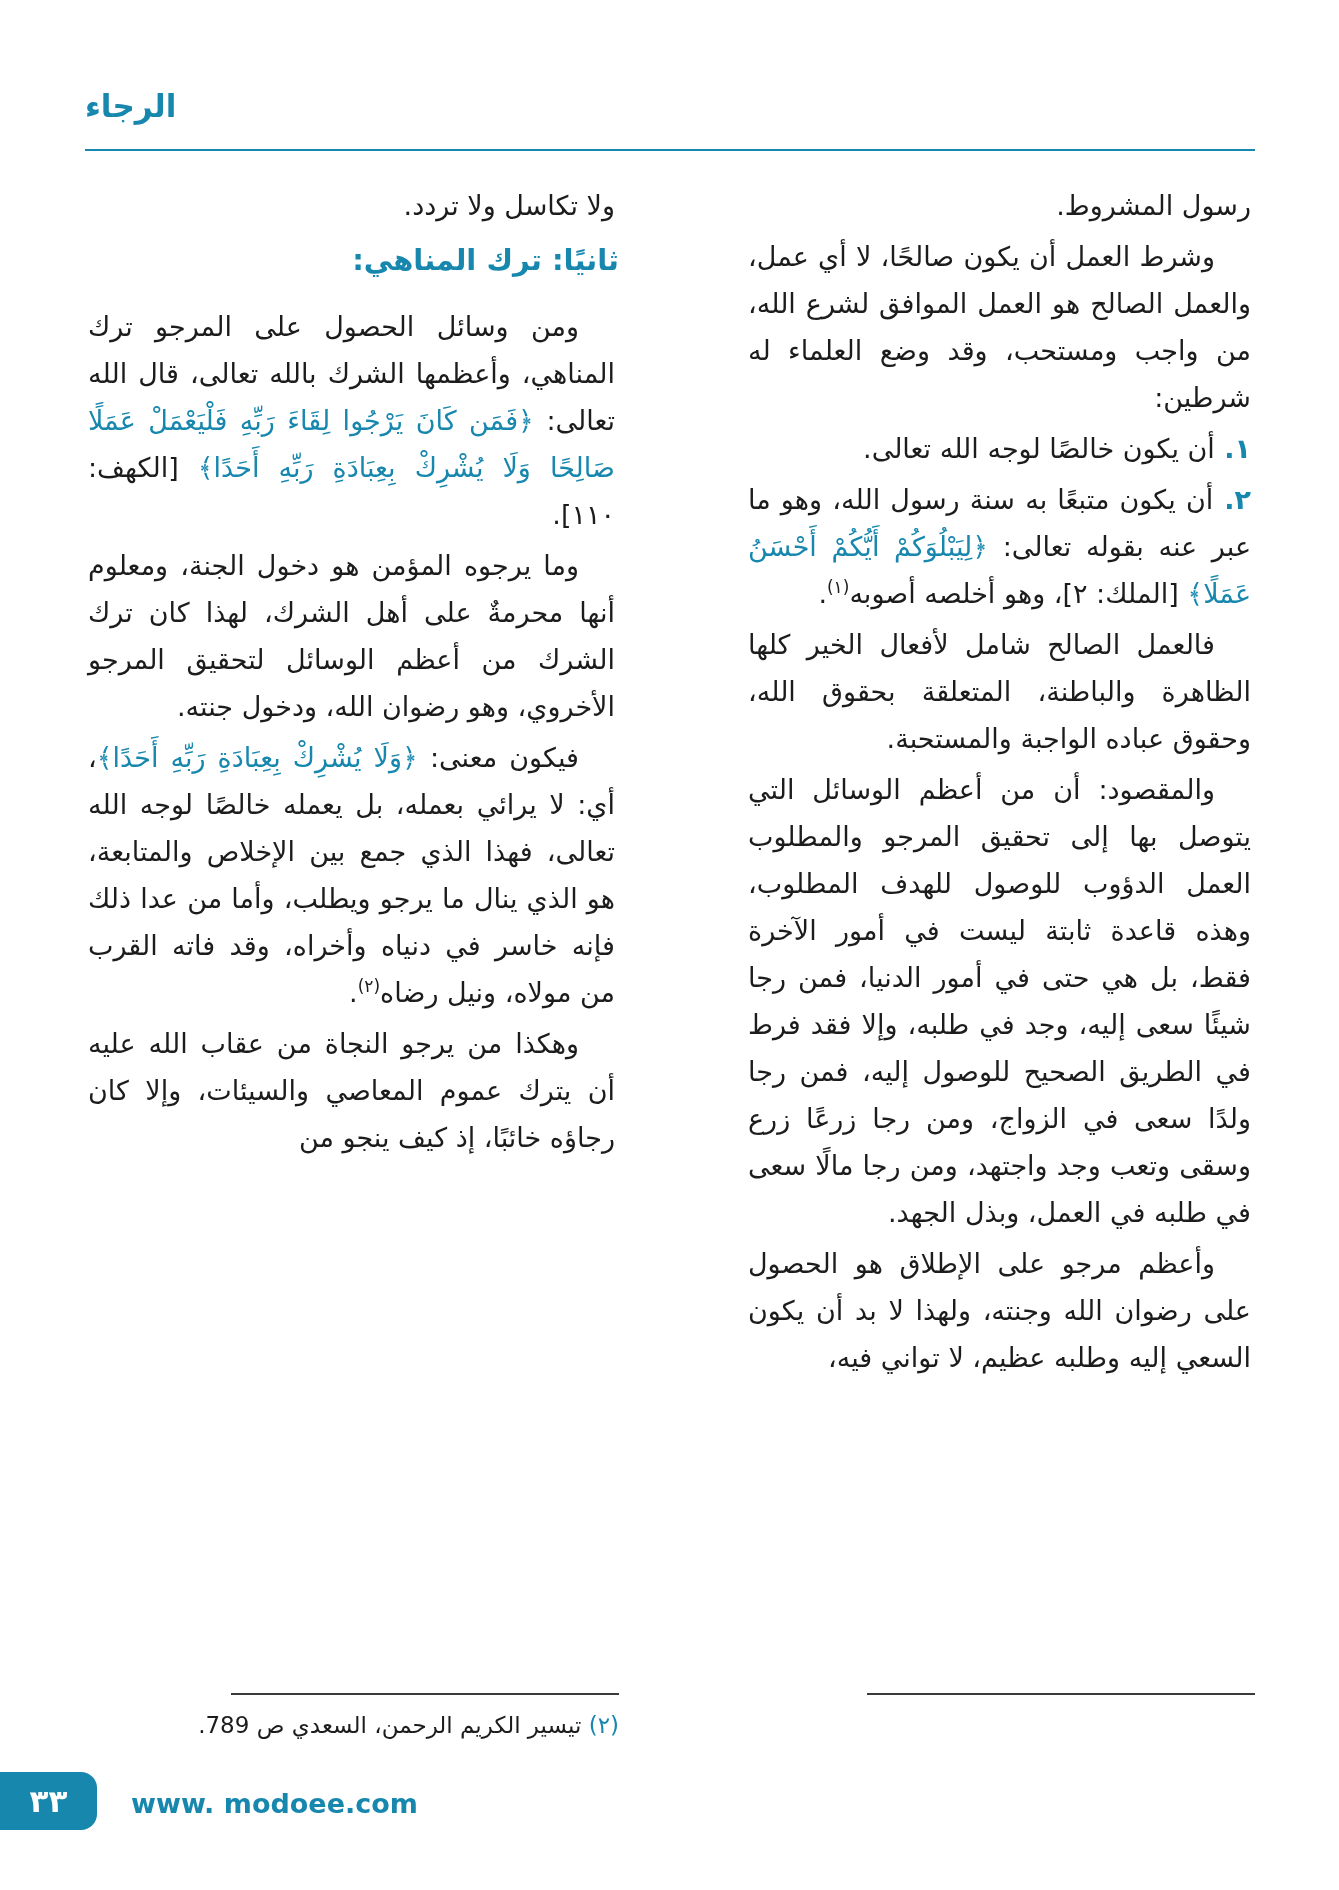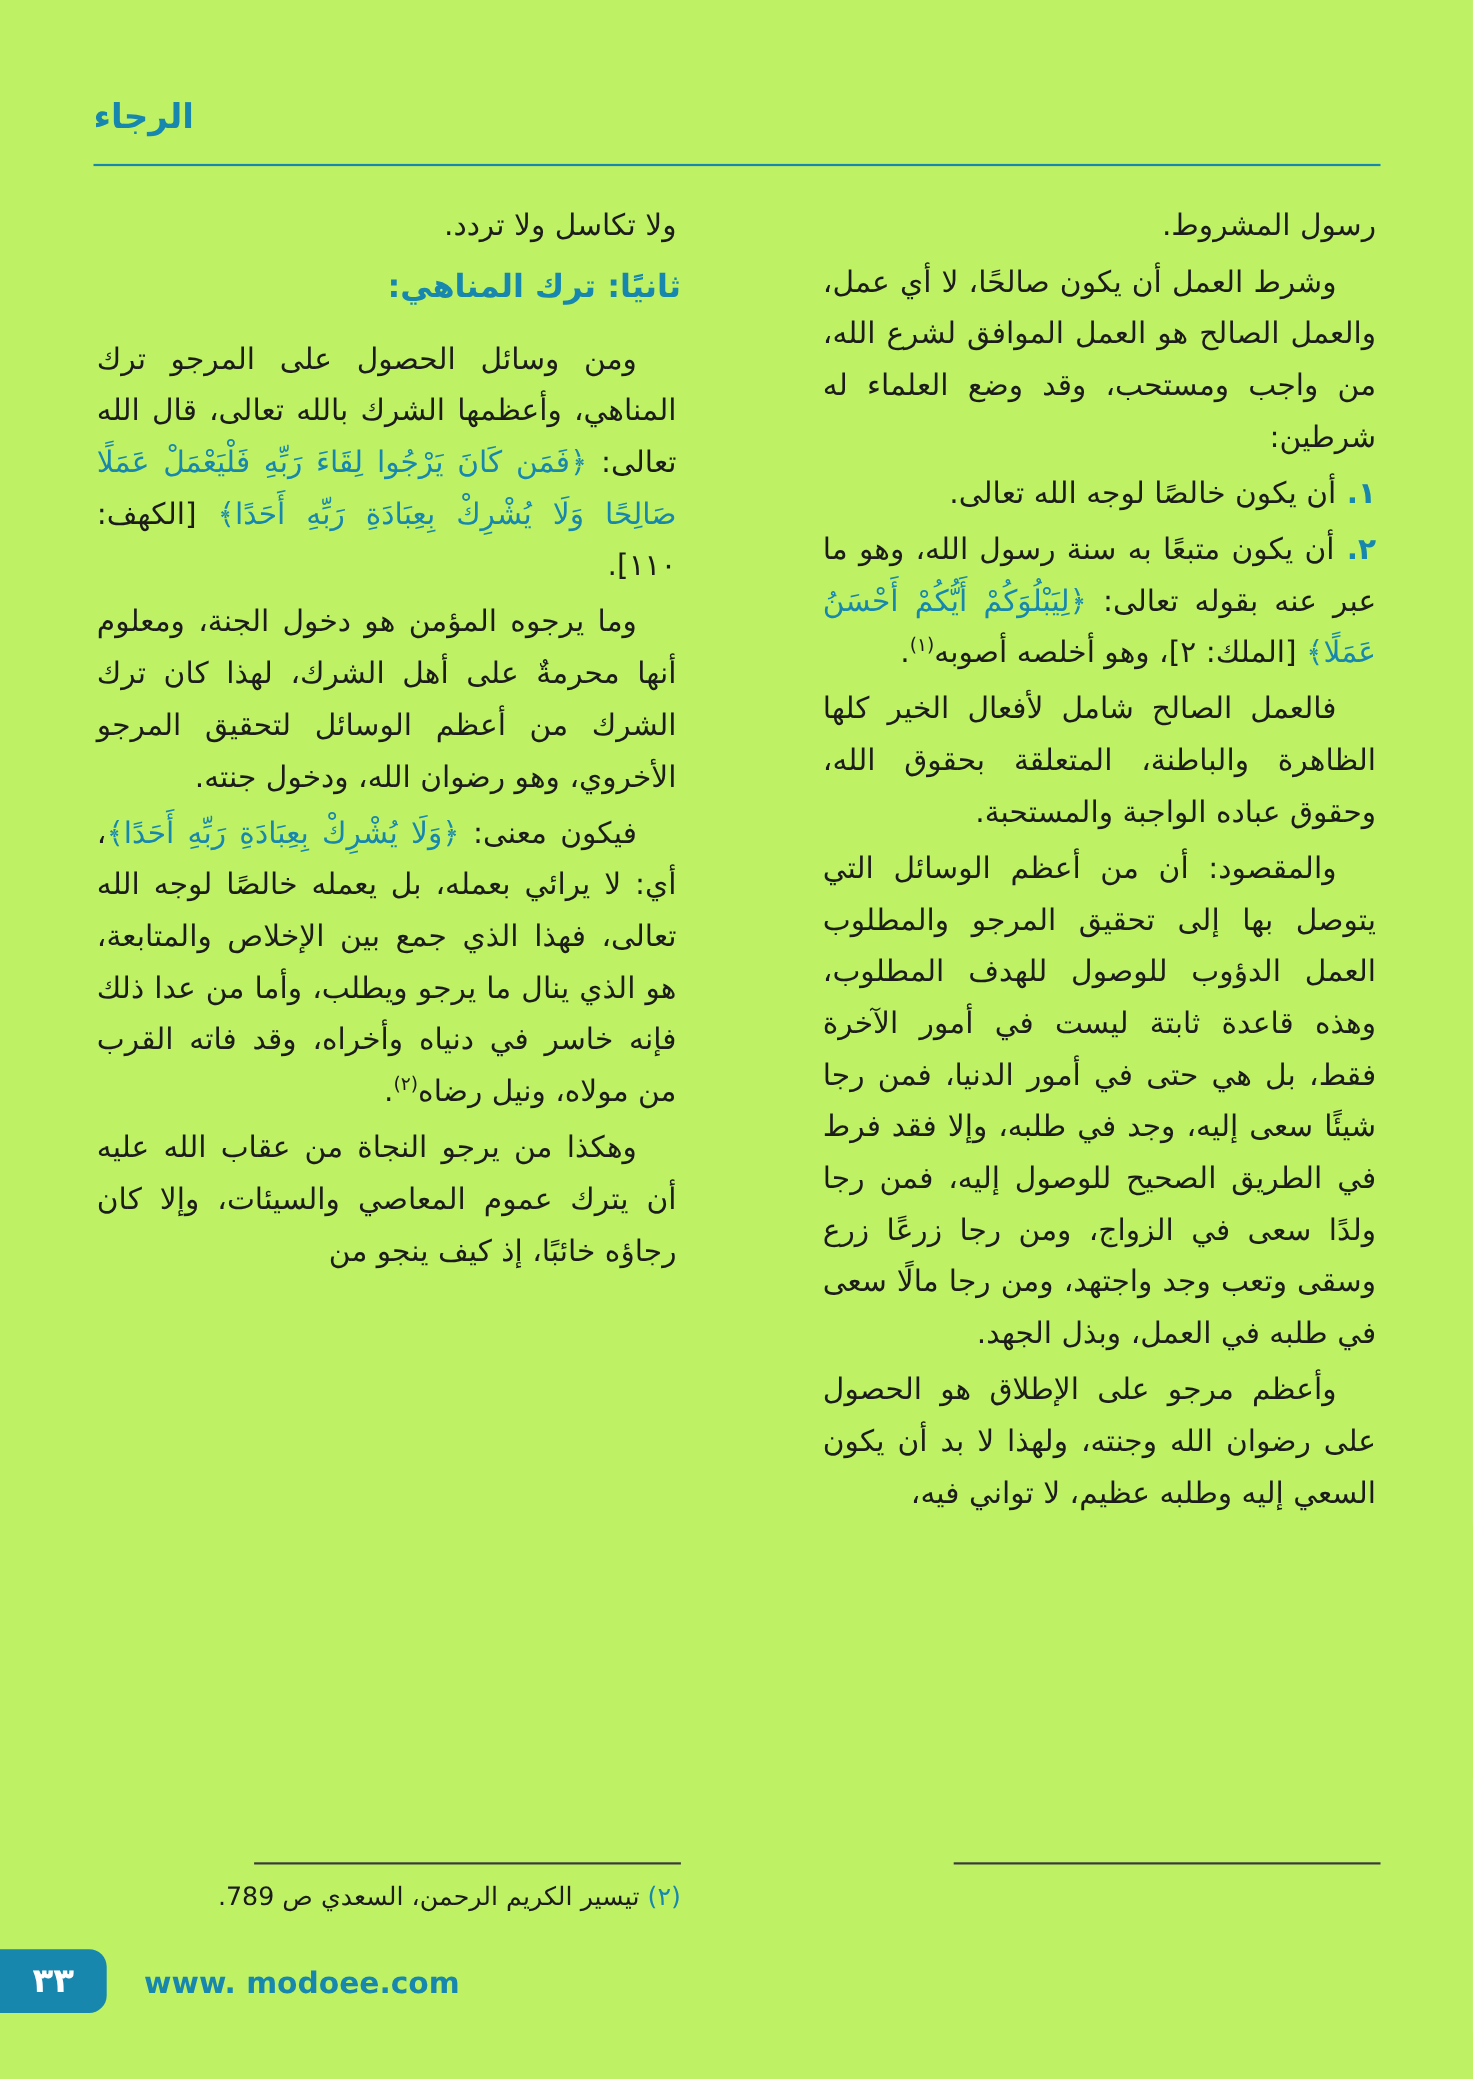--- a/index.html
+++ b/index.html
@@ -1,20 +1,20 @@
 <!DOCTYPE html>
 <html lang="ar" style="--accent: #1787ae;"><head>
 <meta charset="utf-8">
 <style>
   :root { --accent:#1787ae; --ink:#1c1c1c; }
   * { box-sizing:border-box; }
   html,body { margin:0; padding:0; background:#e8e8e8; }
   .page {
     position:relative; width:1339px; height:1890px; margin:0 auto;
-    background:#bef264; overflow:hidden;
+    background:#ffffff; overflow:hidden;
     font-family:"DejaVu Sans", sans-serif;
   }
   .header-title {
     position:absolute; top:88px; left:85px;
     font-size:31px; font-weight:bold; color:var(--accent); direction:rtl;
   }
   .header-rule {
     position:absolute; top:149px; left:85px; width:1170px; height:2px;
     background:var(--accent);
   }

